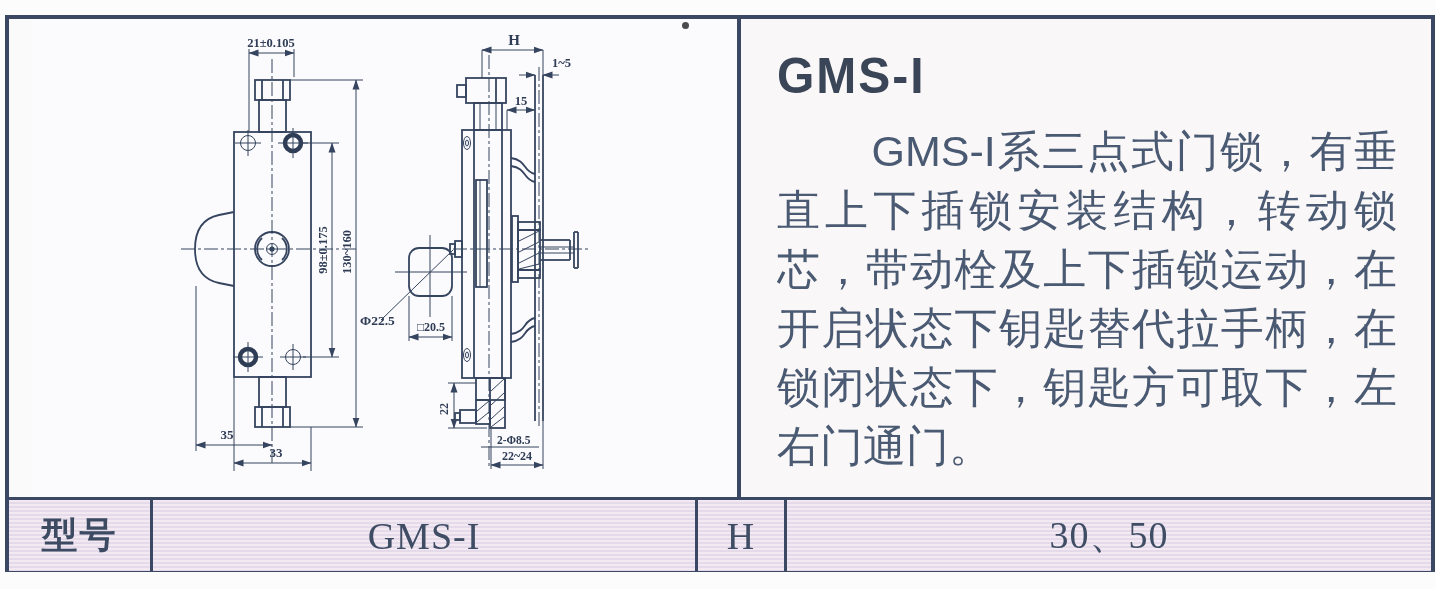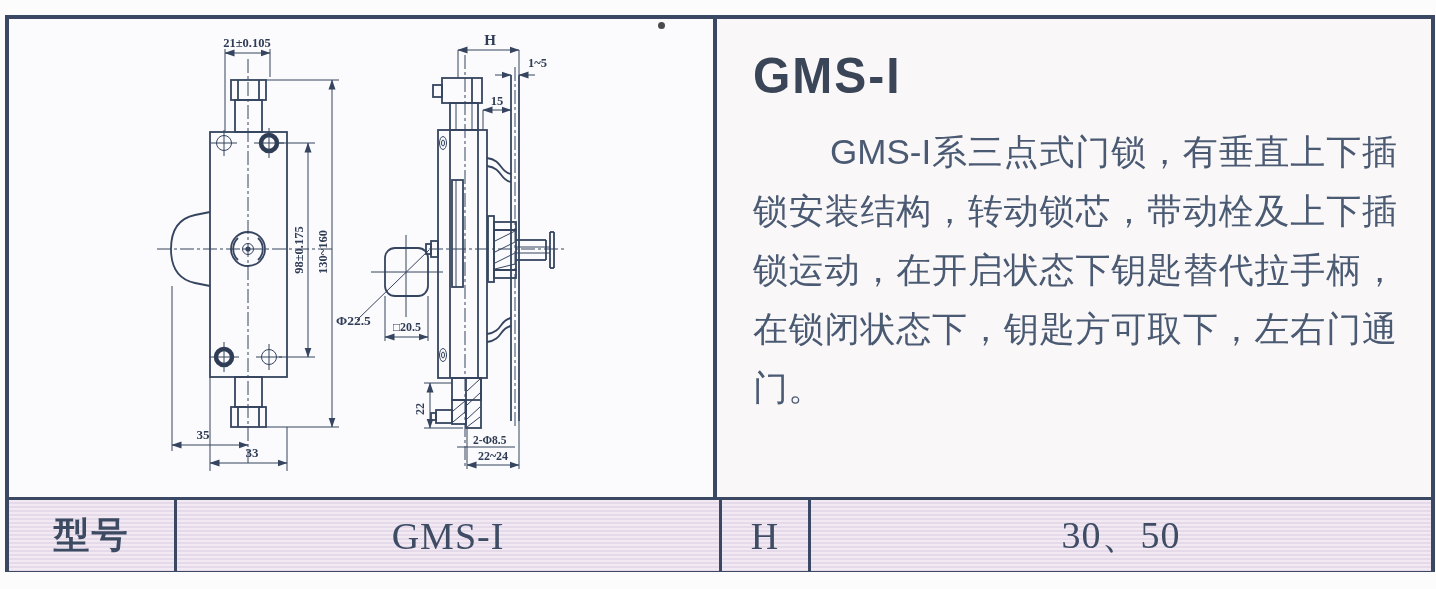--- a/index.html
+++ b/index.html
@@ -20,58 +20,59 @@
   .content-row{
     display:flex;
     height:478px;
   }
   .drawing-panel{
     width:704px;height:478px;
     border-right:4px solid #3b4864;
     background:#fbfafc;
     position:relative;
     flex:none;
+    margin-left:24px;
   }
   .text-panel{
     flex:1;
     background:#faf7f8;
     padding:26px 34px 0 36px;
     box-sizing:border-box;
   }
   .doc-title{
     font-size:48px;
     font-weight:bold;
     color:#3a4657;
     letter-spacing:2px;
     margin:2px 0 20px 0;
     transform:scaleY(1.05);
     transform-origin:left top;
   }
   .doc-paragraph{
-    font-size:35px;
+    font-size:43px;
     line-height:59px;
     color:#4a5a72;
     text-indent:2.2em;
     text-align:justify;
     margin:0;
   }
   .spec-row{
     display:flex;
     height:71px;
     border-top:3px solid #3b4864;
     background:repeating-linear-gradient(180deg,#f2e9f3 0px,#f2e9f3 2px,#e5daea 2px,#e5daea 4px);
   }
   .cell{
     display:flex;align-items:center;justify-content:center;
     box-sizing:border-box;
     border-right:3px solid #3b4864;
     height:100%;
   }
   .cell.last{border-right:none;}
-  .c1{width:168px;}
+  .c1{width:144px;}
   .c2{width:545px;}
   .c3{width:185px;}
   .c4{width:89px;}
   .c5{flex:1;}
   .zh-label{
     font-size:36px;
     font-weight:600;
     color:#3c4a62;
     letter-spacing:2px;
   }

